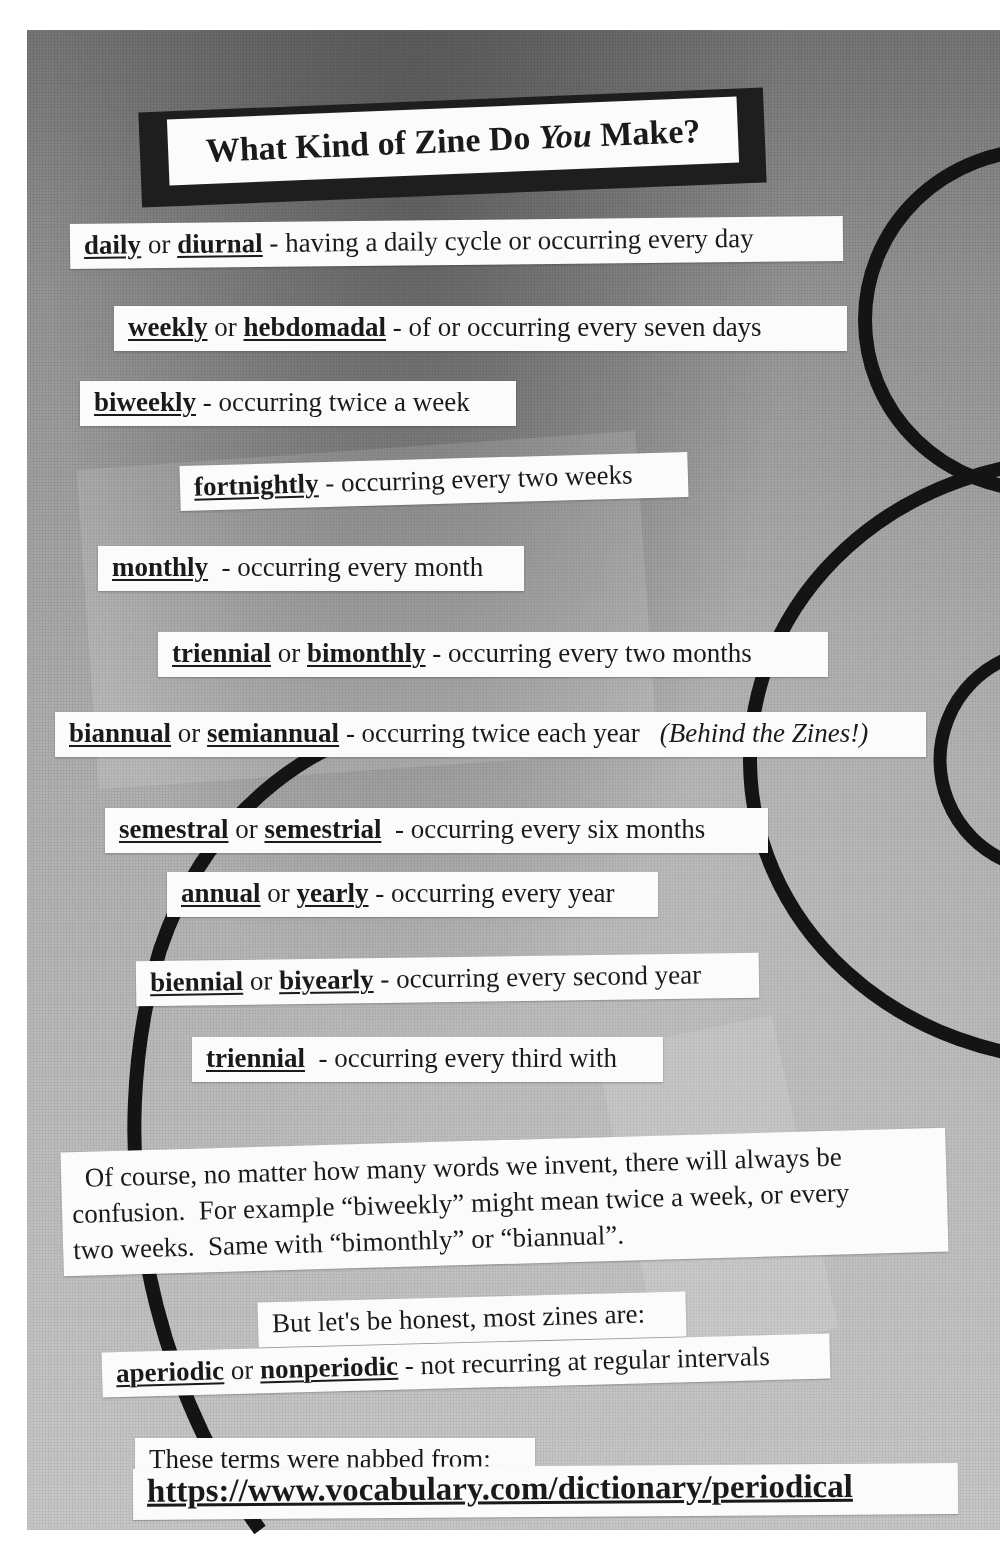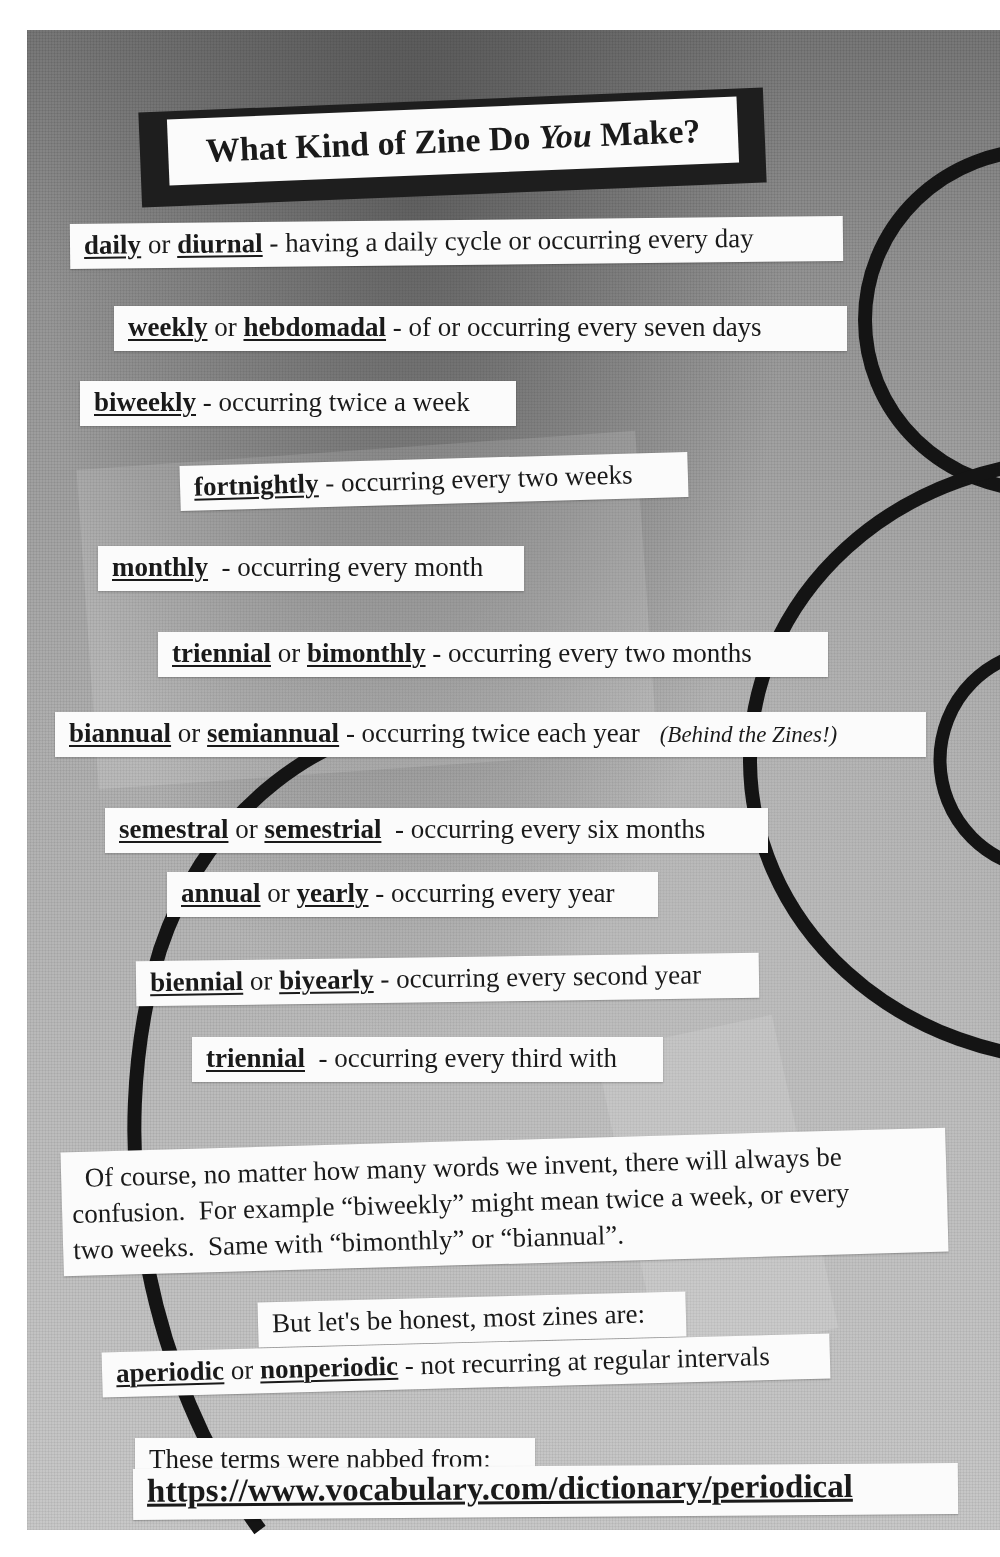--- a/index.html
+++ b/index.html
@@ -28,21 +28,21 @@
     .term { font-weight: bold; text-decoration: underline; text-decoration-thickness: 2px; text-underline-offset: 3px; }
     .title-backing {
       position: absolute; left: 140px; top: 100px; width: 625px; height: 95px;
       background: #1e1e1e; transform: rotate(-2.3deg);
     }
     .title-strip {
       position: absolute; left: 168px; top: 108px; width: 570px; height: 66px;
       background: #fbfbfb; transform: rotate(-2.3deg);
       font-size: 34px; font-weight: bold; line-height: 66px; text-align: center;
     }
-    .note { font-style: italic; font-size: 23px; margin-left: 20px; }
+    .note { font-style: italic; font-size: 27px; margin-left: 20px; }
     .para {
       position: absolute; left: 62px; top: 1140px; width: 865px;
       background: #fbfbfb; font-size: 27px; line-height: 36px;
       padding: 8px 10px; transform: rotate(-1.6deg);
       box-shadow: 0 1px 2px rgba(0,0,0,0.25);
     }
     .para-line { display: block; white-space: nowrap; }
     .url { font-weight: bold; text-decoration: underline; text-decoration-thickness: 3px; font-size: 33px; }
   </style>
 </head>

